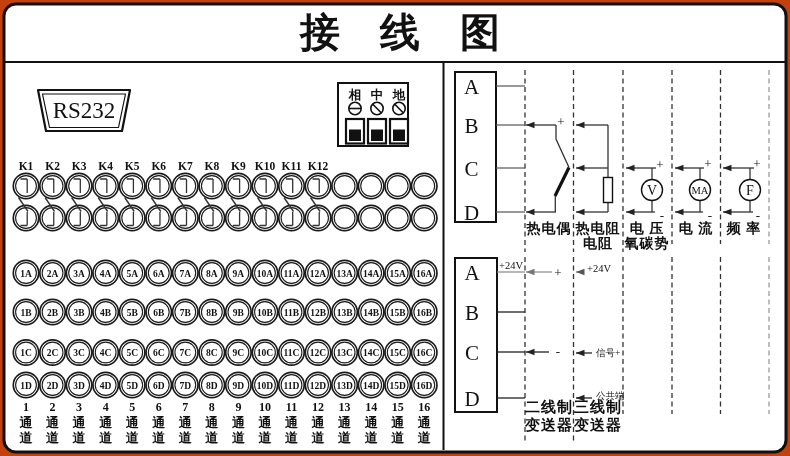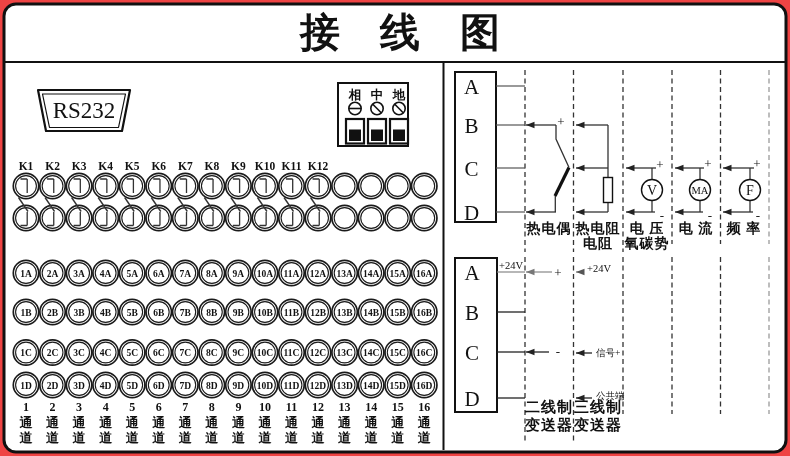--- a/index.html
+++ b/index.html
@@ -1,16 +1,16 @@
 <!DOCTYPE html>
 <html><head>
 <meta charset="utf-8">
 <style>
   html,body{margin:0;padding:0;background:#fff;}
-  .page{position:relative;width:790px;height:456px;background:#ef4444;overflow:hidden;
+  .page{position:relative;width:790px;height:456px;background:#c2410c;overflow:hidden;
         font-family:"Liberation Serif","DejaVu Serif",serif;}
   svg{position:absolute;left:0;top:0;}
   svg text{font-family:"Liberation Serif","DejaVu Serif",serif;fill:#111;}
   .title{font-size:40px;text-anchor:middle;font-weight:bold;}
   .rs232{font-size:23px;text-anchor:middle;}
   .pwr{font-size:12.5px;text-anchor:middle;font-weight:bold;}
   .term{font-size:21px;text-anchor:middle;}
   .cjk{font-size:14px;text-anchor:middle;letter-spacing:1px;font-weight:bold;}
   .cjk2{font-size:15px;text-anchor:middle;letter-spacing:1px;font-weight:bold;}
   .sign{font-size:13px;text-anchor:middle;dominant-baseline:central;}

